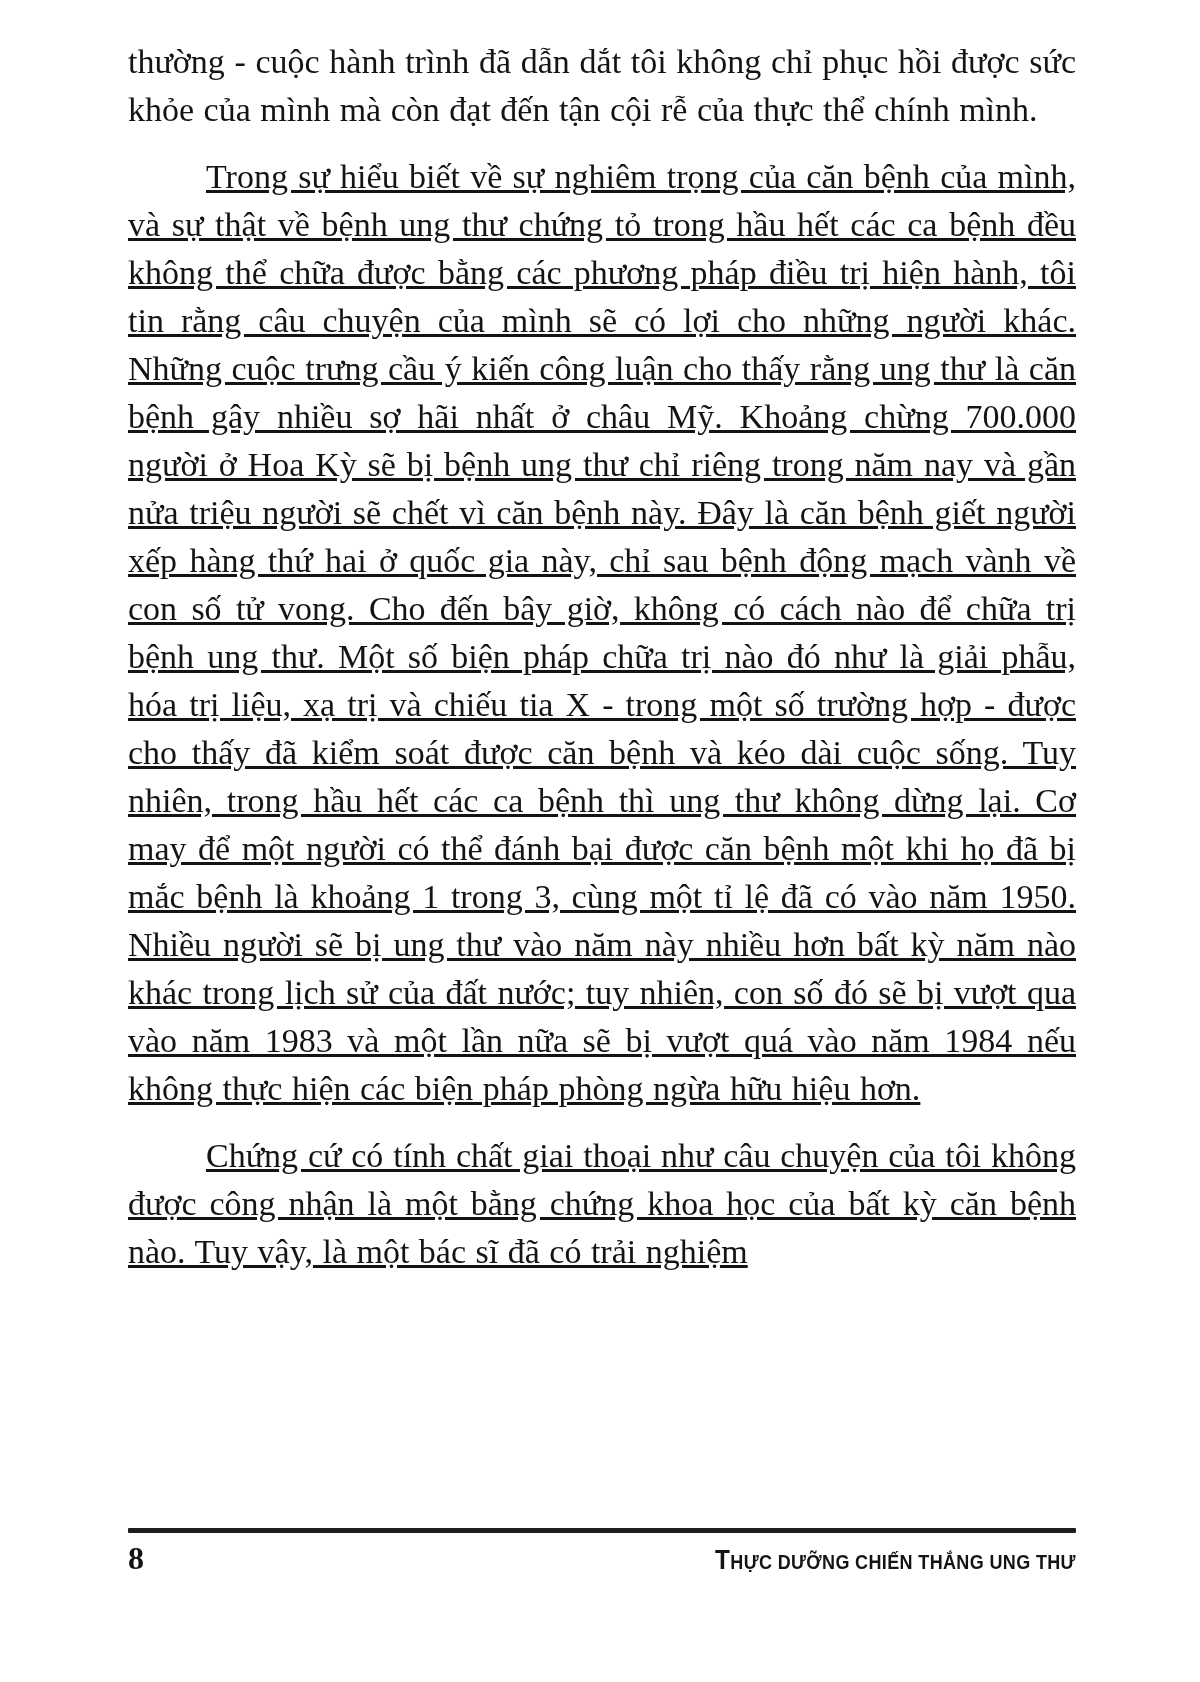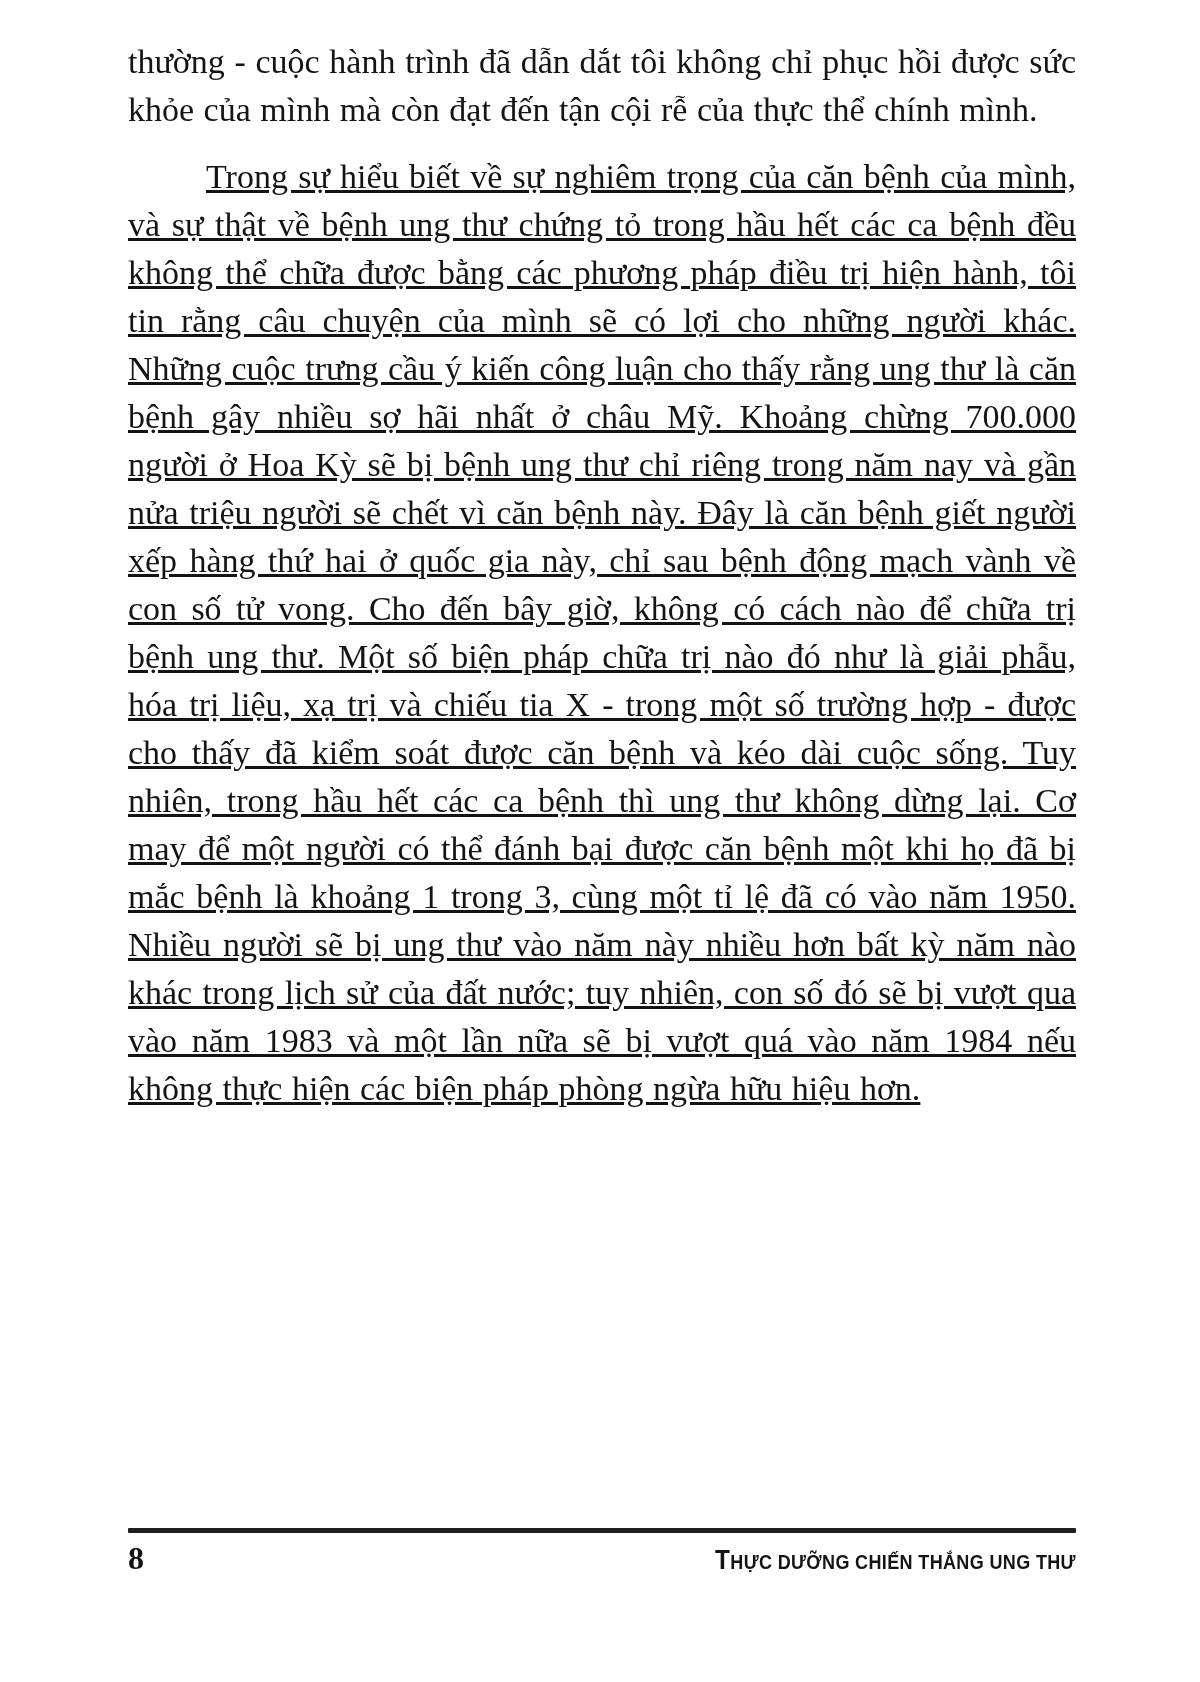--- a/index.html
+++ b/index.html
@@ -73,20 +73,21 @@
   }
 </style>
 </head>
 <body>
 
 <div class="page">
 
   <div class="content">
     <p class="body-par">thường - cuộc hành trình đã dẫn dắt tôi không chỉ phục hồi được sức khỏe của mình mà còn đạt đến tận cội rễ của thực thể chính mình.</p>
     <p class="body-par indent">Trong sự hiểu biết về sự nghiêm trọng của căn bệnh của mình, và sự thật về bệnh ung thư chứng tỏ trong hầu hết các ca bệnh đều không thể chữa được bằng các phương pháp điều trị hiện hành, tôi tin rằng câu chuyện của mình sẽ có lợi cho những người khác. Những cuộc trưng cầu ý kiến công luận cho thấy rằng ung thư là căn bệnh gây nhiều sợ hãi nhất ở châu Mỹ. Khoảng chừng 700.000 người ở Hoa Kỳ sẽ bị bệnh ung thư chỉ riêng trong năm nay và gần nửa triệu người sẽ chết vì căn bệnh này. Đây là căn bệnh giết người xếp hàng thứ hai ở quốc gia này, chỉ sau bệnh động mạch vành về con số tử vong. Cho đến bây giờ, không có cách nào để chữa trị bệnh ung thư. Một số biện pháp chữa trị nào đó như là giải phẫu, hóa trị liệu, xạ trị và chiếu tia X - trong một số trường hợp - được cho thấy đã kiểm soát được căn bệnh và kéo dài cuộc sống. Tuy nhiên, trong hầu hết các ca bệnh thì ung thư không dừng lại. Cơ may để một người có thể đánh bại được căn bệnh một khi họ đã bị mắc bệnh là khoảng 1 trong 3, cùng một tỉ lệ đã có vào năm 1950. Nhiều người sẽ bị ung thư vào năm này nhiều hơn bất kỳ năm nào khác trong lịch sử của đất nước; tuy nhiên, con số đó sẽ bị vượt qua vào năm 1983 và một lần nữa sẽ bị vượt quá vào năm 1984 nếu không thực hiện các biện pháp phòng ngừa hữu hiệu hơn.</p>
+    <p class="body-par indent">Chứng cứ có tính chất giai thoại như câu chuyện của tôi không được công nhận là một bằng chứng khoa học của bất kỳ căn bệnh nào. Tuy vậy, là một bác sĩ đã có trải nghiệm</p>
   </div>
 
   <div class="footer">
     <div class="rule"></div>
     <div class="footer-row">
       <span class="page-number">8</span>
       <span class="footer-title">Thực dưỡng chiến thắng ung thư</span>
     </div>
   </div>
 

